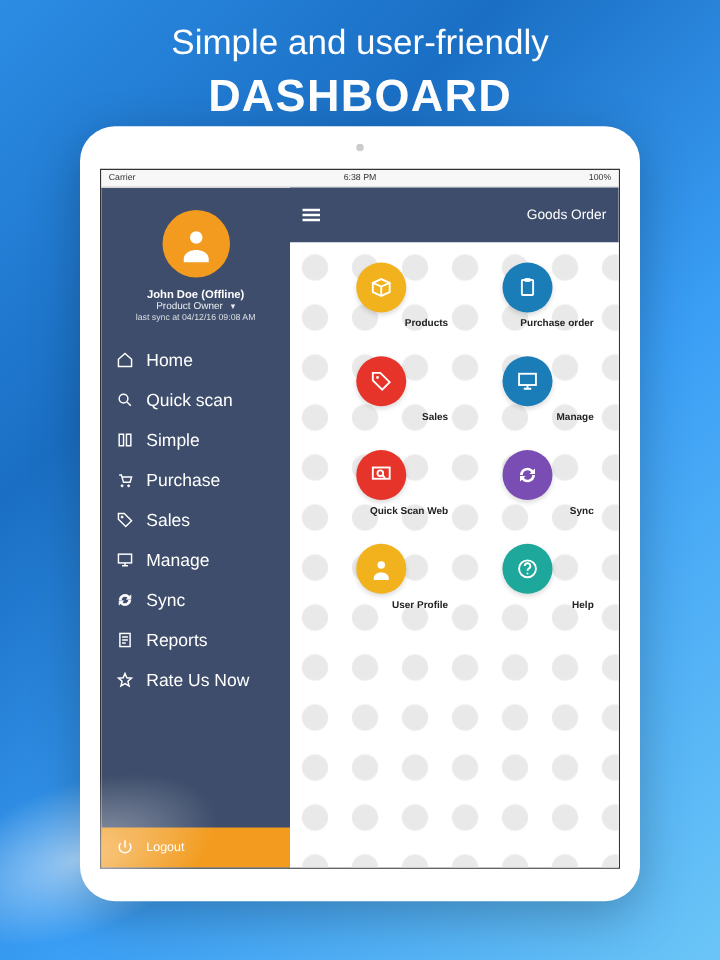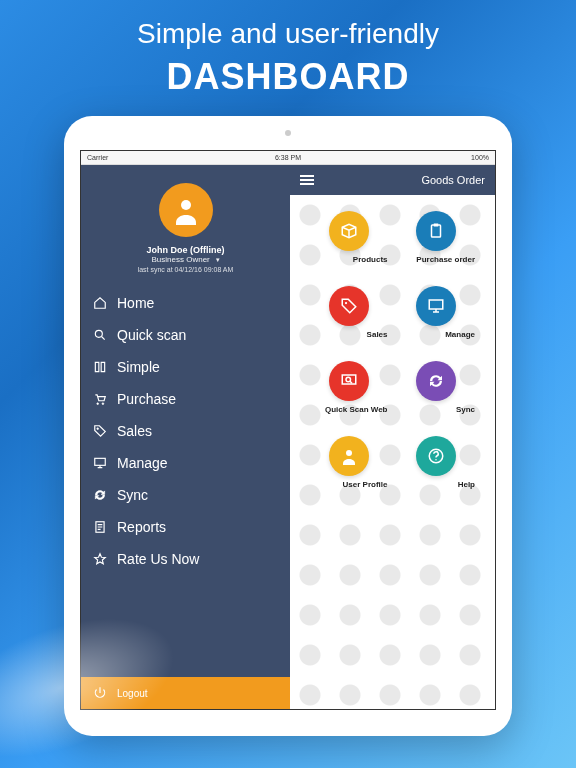--- a/index.html
+++ b/index.html
@@ -7,21 +7,21 @@
     width: 576px; height: 768px;
     background: linear-gradient(135deg, #2c8ce4 0%, #1a6fc4 30%, #3a9ef5 60%, #6bc5f7 100%);
     position: relative; overflow: hidden;
   }
   .promo-title {
     text-align: center; color: #fff; padding: 18px 10px 6px;
     font-size: 28px; font-weight: 400;
   }
   .promo-sub {
     text-align: center; color: #fff; font-size: 36px; font-weight: 700;
-    letter-spacing: 1px; margin-bottom: 18px;
+    letter-spacing: 1px; margin-bottom: 3px;
   }
   .tablet {
     width: 448px; height: 620px; margin: 0 auto;
     background: #fff; border-radius: 28px;
     box-shadow: 0 12px 40px rgba(0,0,0,0.25);
     position: relative; padding: 34px 16px 0;
   }
   .camera { position: absolute; top: 14px; left: 50%; transform: translateX(-50%);
     width: 6px; height: 6px; border-radius: 50%; background: #ccc; }
   .screen {
@@ -30,21 +30,21 @@
   }
   .status-bar {
     position: absolute; top: 0; left: 0; right: 0; height: 14px;
     background: #f7f7f7; border-bottom: 1px solid #ddd;
     font-size: 7px; color: #333; display: flex; justify-content: space-between;
     padding: 0 6px; align-items: center;
   }
   .status-bar .center { position: absolute; left: 50%; transform: translateX(-50%); }
   
   .sidebar {
-    width: 209px; background: #3d4d6b; color: #fff;
+    width: 151px; background: #3d4d6b; color: #fff;
     display: flex; flex-direction: column; margin-top: 14px;
     font-size: 11px;
   }
   .profile { text-align: center; padding: 18px 0 8px; }
   .avatar-circle {
     width: 54px; height: 54px; border-radius: 50%;
     background: #f29b1e; margin: 0 auto 8px;
     display: flex; align-items: center; justify-content: center;
   }
   .avatar-circle svg { width: 30px; height: 30px; fill: #fff; }
@@ -63,21 +63,21 @@
   .logout {
     background: #f29b1e; padding: 9px 12px;
     display: flex; align-items: center; font-size: 10px; cursor: pointer;
   }
   .logout .ico { margin-right: 10px; width: 14px; height: 14px; display: inline-flex; }
   .logout svg { width: 14px; height: 14px; fill: #fff; }
   
   .main { flex: 1; background: #fff; margin-top: 14px; position: relative;
     display: flex; flex-direction: column; }
   .topbar {
-    height: 30px; background: #3d4d6b; display: flex;
+    height: 44px; background: #3d4d6b; display: flex;
     align-items: center; color: #fff; padding: 0 10px;
     font-size: 11px;
   }
   .hamburger { display: flex; flex-direction: column; gap: 2px; cursor: pointer; }
   .hamburger span { width: 14px; height: 2px; background: #fff; }
   .topbar-title { margin-left: auto; font-weight: 500; }
   .grid-wrap {
     flex: 1; position: relative; overflow: hidden;
     background:
       radial-gradient(circle at 20px 20px, #e9e9e9 10px, transparent 11px),
@@ -124,21 +124,21 @@
     <div class="sidebar">
       <div class="profile">
         <div class="avatar-circle">
           <svg viewBox="0 0 24 24">
               <circle cx="12" cy="8" r="4"></circle>
               <path d="M4 22c0-4 4-6 8-6s8 2 8 6v2H4z"></path>
             </svg>
         </div>
         <div class="profile-name">John  Doe (Offline)</div>
         <div class="profile-role">
-          <span>Business Owner</span>
+          <span>Product Owner</span>
           <span class="caret">▾</span>
         </div>
         <div class="profile-sync">last sync at 04/12/16 09:08 AM</div>
       </div>
 
       <div class="menu" id="menu">
           <div class="menu-item">
             <span class="ico">
               <svg viewBox="0 0 24 24">
                 <path d="M3 11l9-8 9 8v10H3z" fill="none" stroke="#fff" stroke-width="2"></path>

